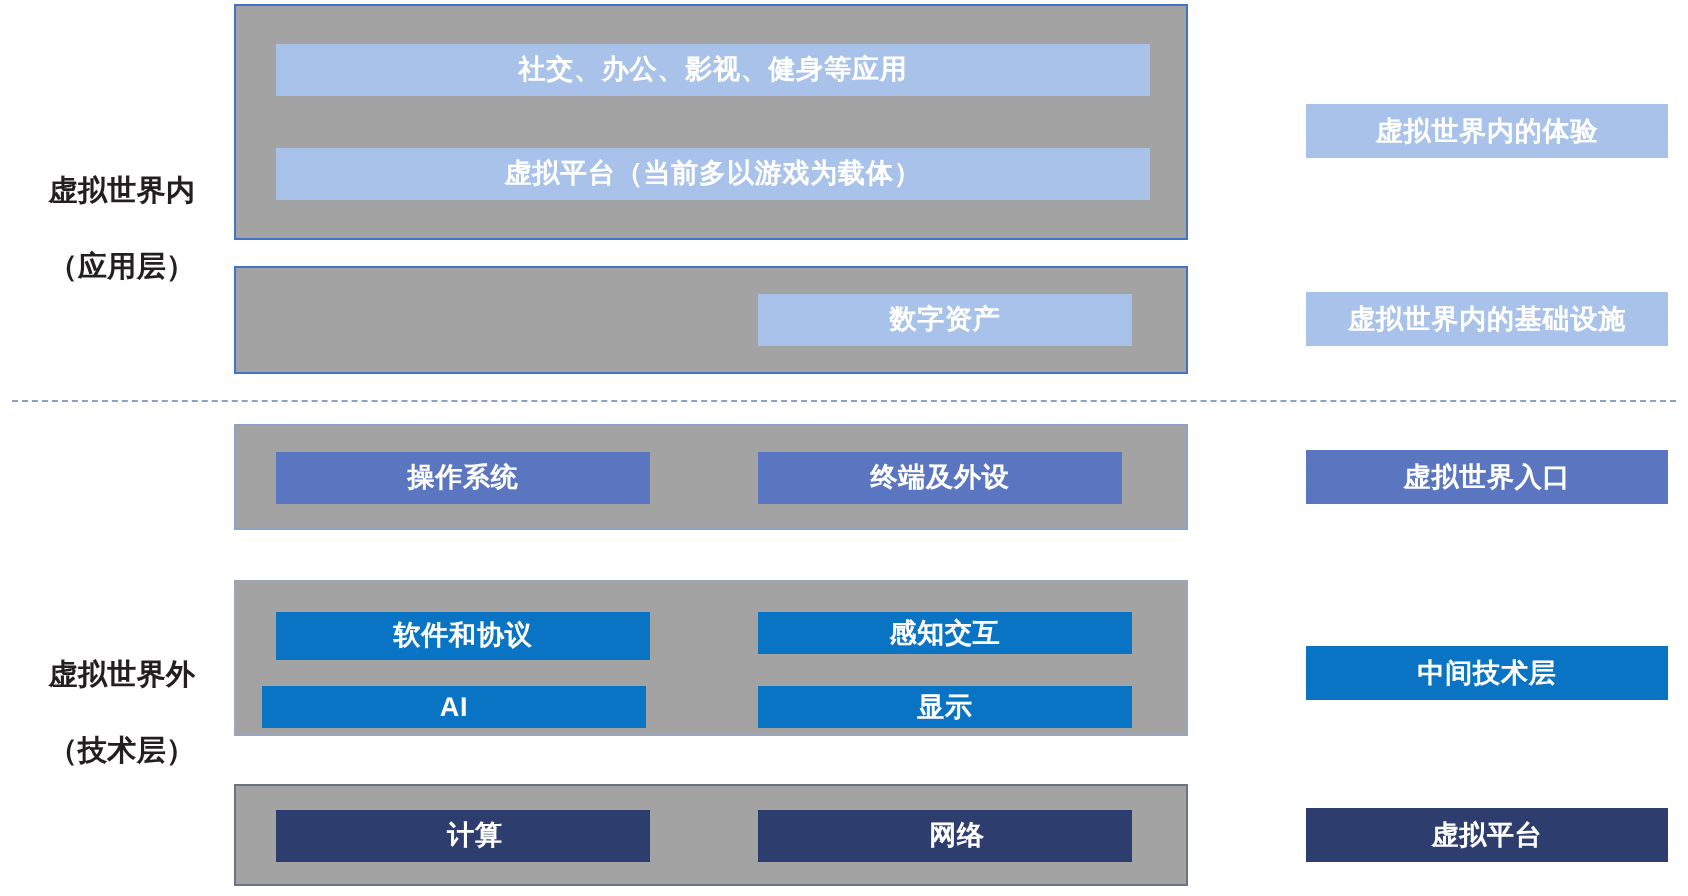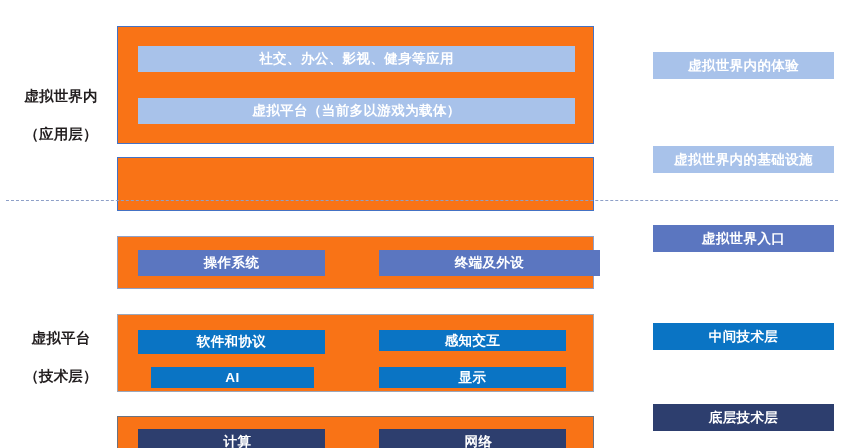--- a/index.html
+++ b/index.html
@@ -20,23 +20,22 @@
     font-weight:bold;
     font-size:14.5px;
     line-height:19px;
     letter-spacing:.2px;
     white-space:pre-line;
   }
 
   
   .group{
     position:absolute;
-    background:#f97316;
+    background:#a3a3a3;
     box-sizing:border-box;
-    margin-top:24px;
   }
   .group.b-light   {border:1.4px solid #4472c4;}
   .group.b-slate   {border:1.4px solid #8ea0c8;}
   .group.b-bright  {border:1.4px solid #9aa7bb;}
   .group.b-navy    {border:1.4px solid #6b7280;}
 
   
   .bar{
     position:absolute;
     display:flex;
@@ -82,54 +81,55 @@
 <body>
 
 <div id="canvas">
 
   <div class="cat-label" style="left:2px;top:68px;width:118px;">
     <div>虚拟世界内</div>
     <div>（应用层）</div>
   </div>
 
   <div class="cat-label" style="left:2px;top:310px;width:118px;">
-    <div>虚拟平台</div>
+    <div>虚拟世界外</div>
     <div>（技术层）</div>
   </div>
 
   <div class="group b-light" style="left:117px;top:2px;width:477px;height:118px;">
     <div class="bar c-light" style="left:20px;top:19px;width:437px;height:26px;">社交、办公、影视、健身等应用</div>
     <div class="bar c-light" style="left:20px;top:71px;width:437px;height:26px;">虚拟平台（当前多以游戏为载体）</div>
   </div>
 
   <div class="group b-light" style="left:117px;top:133px;width:477px;height:54px;">
+    <div class="bar c-light" style="left:261px;top:13px;width:187px;height:26px;">数字资产</div>
   </div>
 
   <div class="divider" style="left:6px;top:200px;width:832px;"></div>
 
   <div class="group b-slate" style="left:117px;top:212px;width:477px;height:53px;">
     <div class="bar c-slate" style="left:20px;top:13px;width:187px;height:26px;">操作系统</div>
-    <div class="bar c-slate" style="left:261px;top:13px;width:221px;height:26px;">终端及外设</div>
+    <div class="bar c-slate" style="left:261px;top:13px;width:182px;height:26px;">终端及外设</div>
   </div>
 
   <div class="group b-bright" style="left:117px;top:290px;width:477px;height:78px;">
     <div class="bar c-bright" style="left:20px;top:15px;width:187px;height:24px;">软件和协议</div>
     <div class="bar c-bright" style="left:261px;top:15px;width:187px;height:21px;">感知交互</div>
-    <div class="bar c-bright" style="left:33px;top:52px;width:163px;height:21px;">AI</div>
+    <div class="bar c-bright" style="left:13px;top:52px;width:192px;height:21px;">AI</div>
     <div class="bar c-bright" style="left:261px;top:52px;width:187px;height:21px;">显示</div>
   </div>
 
   <div class="group b-navy" style="left:117px;top:392px;width:477px;height:51px;">
     <div class="bar c-navy" style="left:20px;top:12px;width:187px;height:26px;">计算</div>
     <div class="bar c-navy" style="left:261px;top:12px;width:187px;height:26px;">网络</div>
   </div>
 
   <div class="side c-light" style="left:653px;top:52px;width:181px;height:27px;">虚拟世界内的体验</div>
 
   <div class="side c-slate" style="left:653px;top:225px;width:181px;height:27px;">虚拟世界入口</div>
 
   <div class="side c-light" style="left:653px;top:146px;width:181px;height:27px;">虚拟世界内的基础设施</div>
 
   <div class="side c-bright" style="left:653px;top:323px;width:181px;height:27px;">中间技术层</div>
 
-  <div class="side c-navy" style="left:653px;top:404px;width:181px;height:27px;">底层技术层</div>
+  <div class="side c-navy" style="left:653px;top:404px;width:181px;height:27px;">虚拟平台</div>
 
 </div>
 
 </body></html>

